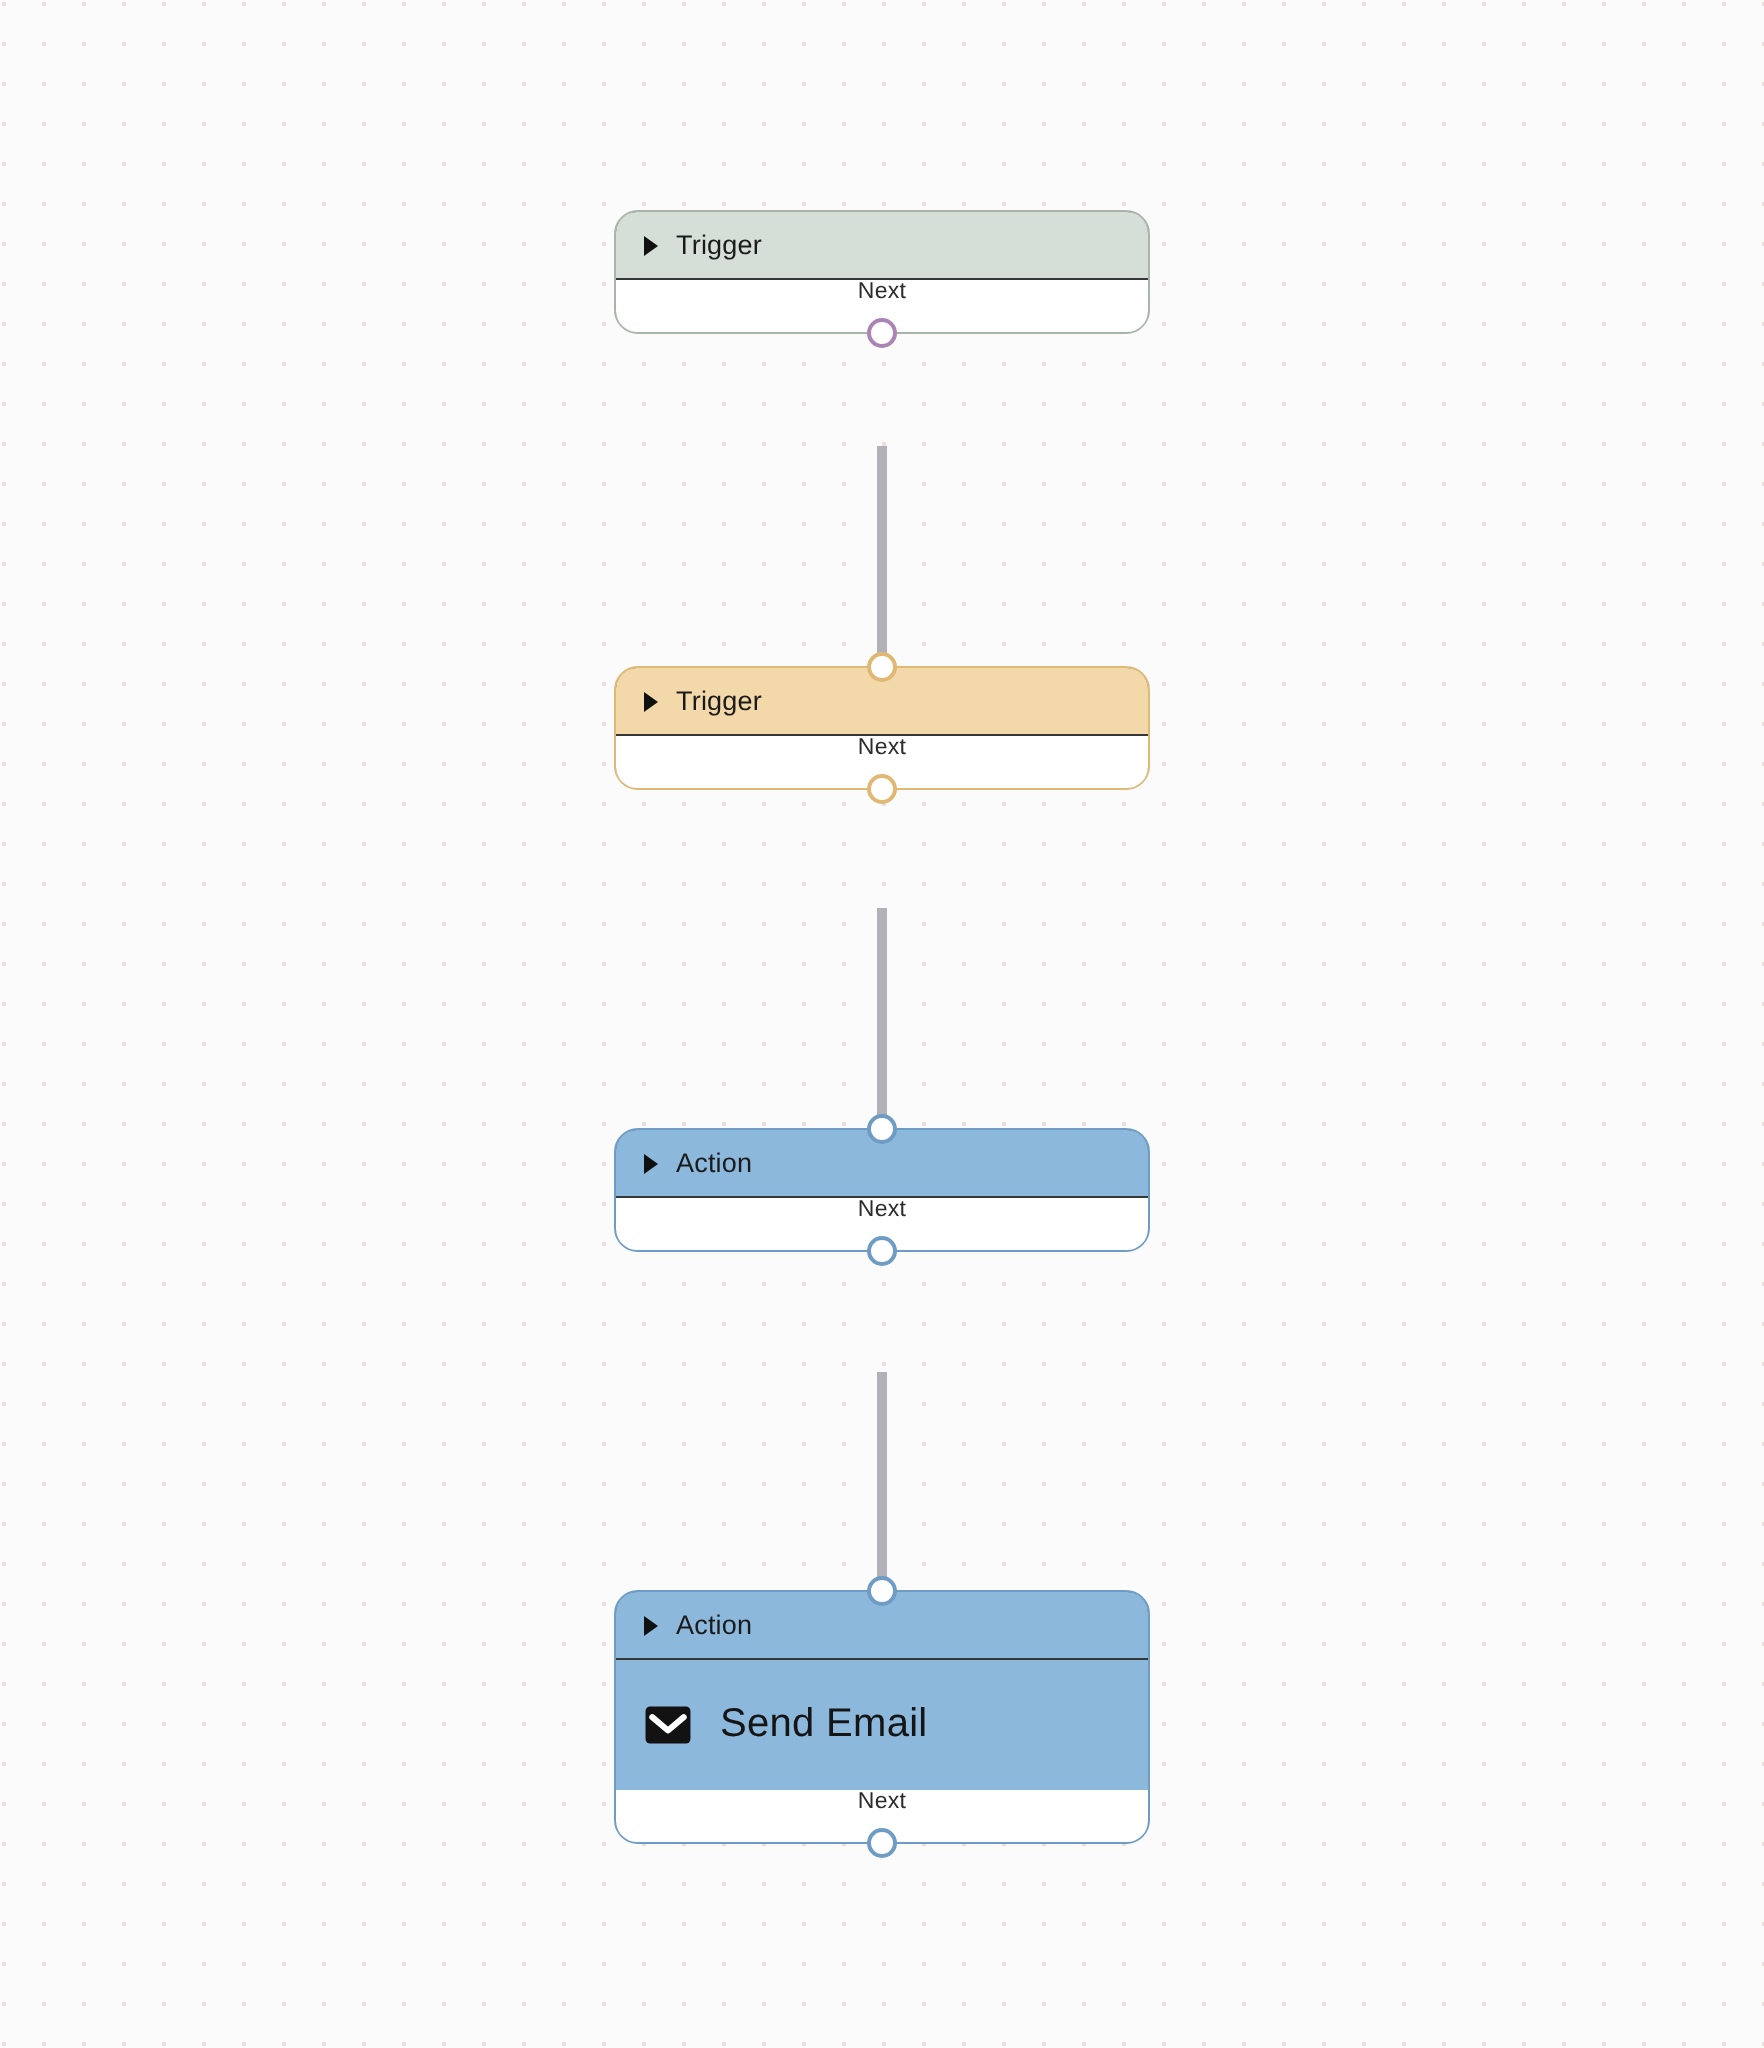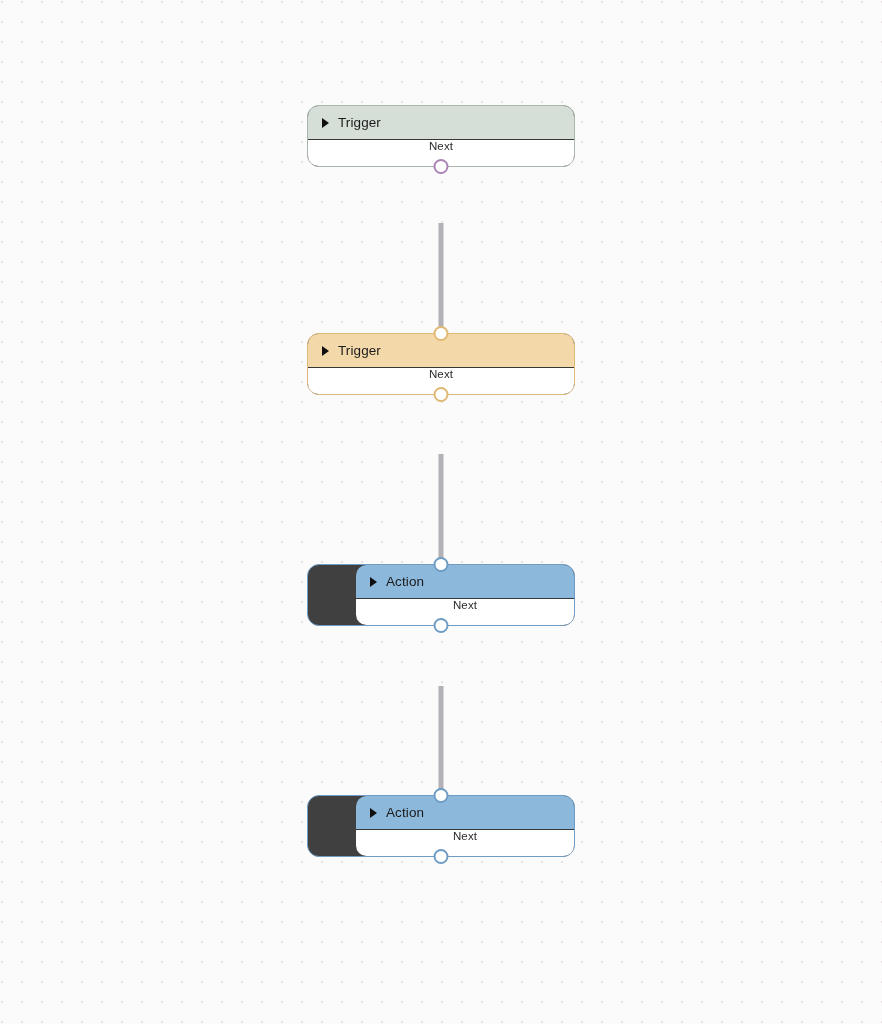--- a/index.html
+++ b/index.html
@@ -116,21 +116,21 @@
     letter-spacing: 0.15px;
   }
 
   
   .fill-trigger  { background: #d6dfd7; }
   .fill-advanced { background: #f3d9a9; }
   .fill-action   { background: #8cb8dc; }
 
   .border-trigger  { border-color: #a9b4ab; }
   .border-advanced { border-color: #dfb976; }
-  .border-action   { border-color: #6f9cc4; padding-left: 48px; }
+  .border-action   { border-color: #6f9cc4; }
 
   
   .handle {
     position: absolute;
     width: 15px;
     height: 15px;
     border-radius: 50%;
     background: #ffffff;
     left: 50%;
     transform: translateX(-50%);
@@ -198,20 +198,29 @@
     <div class="handle handle-source h-blue"></div>
   </div>
 
   <div class="node border-action" style="left:307px; top:795px;">
     <div class="node-inner">
       <div class="node-header fill-action">
         <span class="caret"></span>
         <span>Action</span>
       </div>
       <div class="node-divider"></div>
+      <div class="node-body fill-action">
+        <span class="node-icon">
+          <svg width="25" height="21" viewBox="0 0 25 21">
+            <rect x="0.8" y="0.8" width="23.4" height="19.4" rx="2.4" fill="#121212"></rect>
+            <path d="M4.3 6.4 L12.5 13.4 L20.7 6.4" fill="none" stroke="#ffffff" stroke-width="3.1" stroke-linecap="round" stroke-linejoin="round"></path>
+          </svg>
+        </span>
+        <span class="node-label">Send Email</span>
+      </div>
       <div class="node-footer">
         <span>Next</span>
       </div>
     </div>
     <div class="handle handle-target h-blue"></div>
     <div class="handle handle-source h-blue"></div>
   </div>
 
 </div>
 

